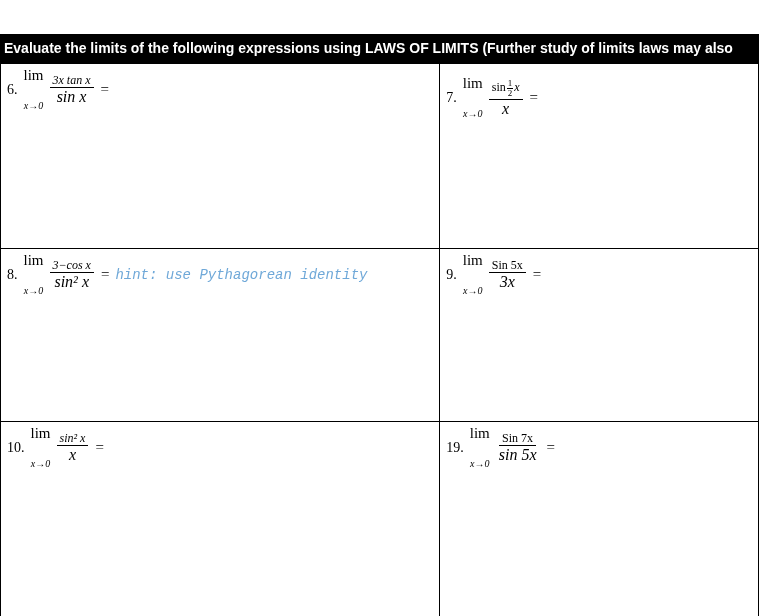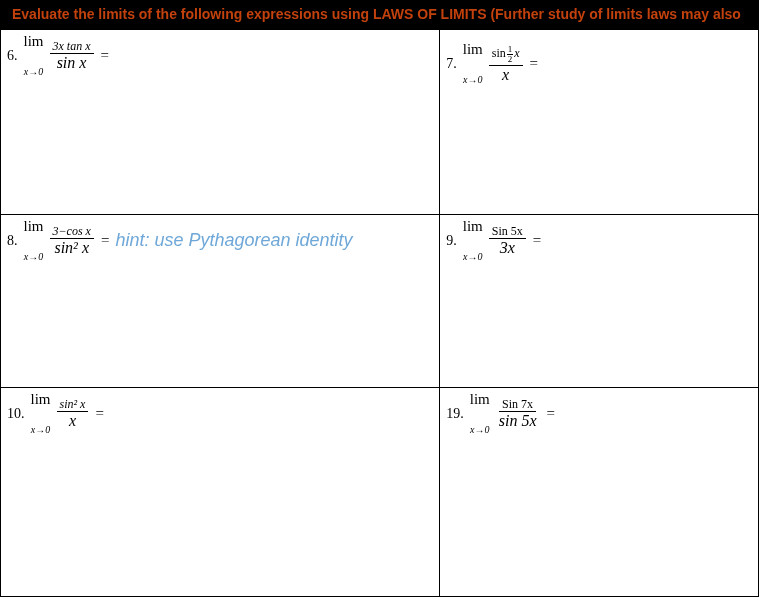--- a/index.html
+++ b/index.html
@@ -6,25 +6,26 @@
   body {
     width: 759px;
     height: 616px;
     background: #ffffff;
     font-family: Arial, Helvetica, sans-serif;
     color: #000;
     overflow: hidden;
   }
   .header {
     background: #000;
-    color: #c2410c;
-    padding: 5px 8px 6px 12px;
+    color: #ffffff;
+    padding: 5px 8px 6px 4px;
     font-size: 14px;
     font-weight: bold;
     line-height: 1.3;
+    margin-top: 34px;
   }
   .grid {
     width: 100%;
   }
   .row {
     display: flex;
     width: 100%;
   }
   .cell {
     border: 1px solid #000;
@@ -88,23 +89,23 @@
     vertical-align: middle;
     font-size: 9px;
     margin: 0 1px;
   }
   .sfrac .snu { border-bottom: 1px solid #000; padding: 0 1px; }
   .sfrac .sde { padding: 0 1px; }
   .eq { font-size: 15px; margin-left: 3px; }
   .hint {
     color: #6fa8d8;
     font-style: italic;
-    font-size: 18px;
+    font-size: 14px;
     margin-left: 4px;
-    font-family: Liberation Sans, sans-serif;
+    font-family: Liberation Mono, monospace;
   }
   .p7 { margin-top: 8px; }
   .var { font-style: italic; }
   .Sin { font-style: normal; }
 </style>
 </head>
 <body>
 
 <div class="header">
   <span>Evaluate the limits of the following expressions using LAWS OF LIMITS (Further study of limits laws may also</span><br>

